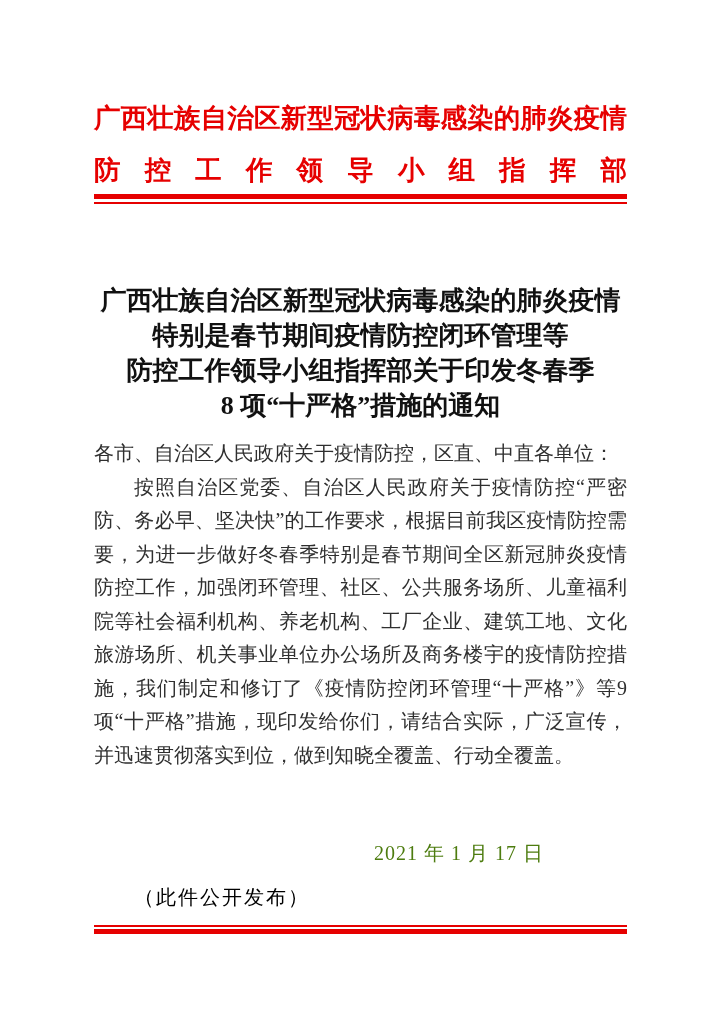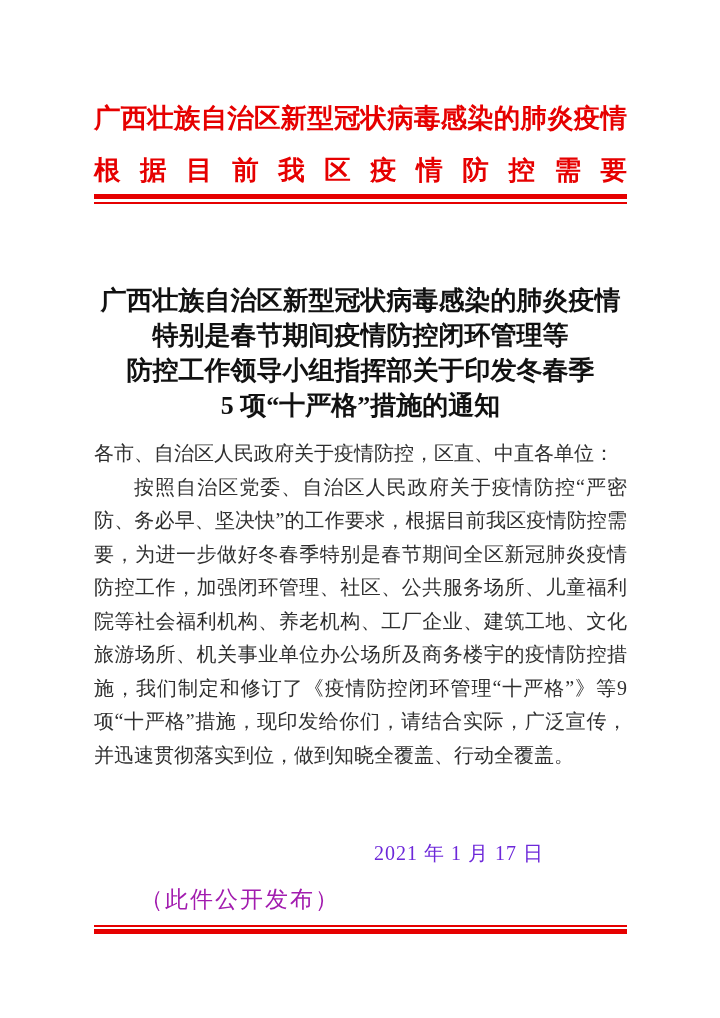--- a/index.html
+++ b/index.html
@@ -77,52 +77,52 @@
     text-align: justify;
   }
   .doc-body .para-indent { text-indent: 2em; }
 
   
   .doc-date {
     top: 840px;
     text-align: right;
     padding-right: 83px;
     font-size: 20px;
-    color: #6d28d9;
+    color: #4d7c0f;
     letter-spacing: 1px;
   }
 
   
   .doc-footnote {
     top: 884px;
-    font-size: 23px;
-    color: #a21caf;
+    font-size: 20px;
+    color: #000000;
     text-indent: 2em;
     letter-spacing: 2px;
   }
 </style>
 </head>
 <body>
 
 <div class="page">
 
   <div class="content letterhead" style="position:absolute;">
     <div class="lh-line">广西壮族自治区新型冠状病毒感染的肺炎疫情</div>
-    <div class="lh-line spread">根据目前我区疫情防控需要</div>
+    <div class="lh-line spread">防控工作领导小组指挥部</div>
   </div>
 
   <div class="rule rule-top-thick"></div>
   <div class="rule rule-top-thin"></div>
 
 
   <div class="content doc-title" style="position:absolute;">
     <div class="title-line">广西壮族自治区新型冠状病毒感染的肺炎疫情</div>
     <div class="title-line">特别是春节期间疫情防控闭环管理等</div>
     <div class="title-line">防控工作领导小组指挥部关于印发冬春季</div>
-    <div class="title-line">5 项“十严格”措施的通知</div>
+    <div class="title-line">8 项“十严格”措施的通知</div>
   </div>
 
   <div class="content doc-body" style="position:absolute;">
     <div class="para">各市、自治区人民政府关于疫情防控，区直、中直各单位：</div>
     <div class="para para-indent">按照自治区党委、自治区人民政府关于疫情防控“严密防、务必早、坚决快”的工作要求，根据目前我区疫情防控需要，为进一步做好冬春季特别是春节期间全区新冠肺炎疫情防控工作，加强闭环管理、社区、公共服务场所、儿童福利院等社会福利机构、养老机构、工厂企业、建筑工地、文化旅游场所、机关事业单位办公场所及商务楼宇的疫情防控措施，我们制定和修订了《疫情防控闭环管理“十严格”》等9项“十严格”措施，现印发给你们，请结合实际，广泛宣传，并迅速贯彻落实到位，做到知晓全覆盖、行动全覆盖。</div>
   </div>
 
   <div class="content doc-date" style="position:absolute;">2021 年 1 月 17 日</div>
 
   <div class="content doc-footnote" style="position:absolute;">（此件公开发布）</div>

